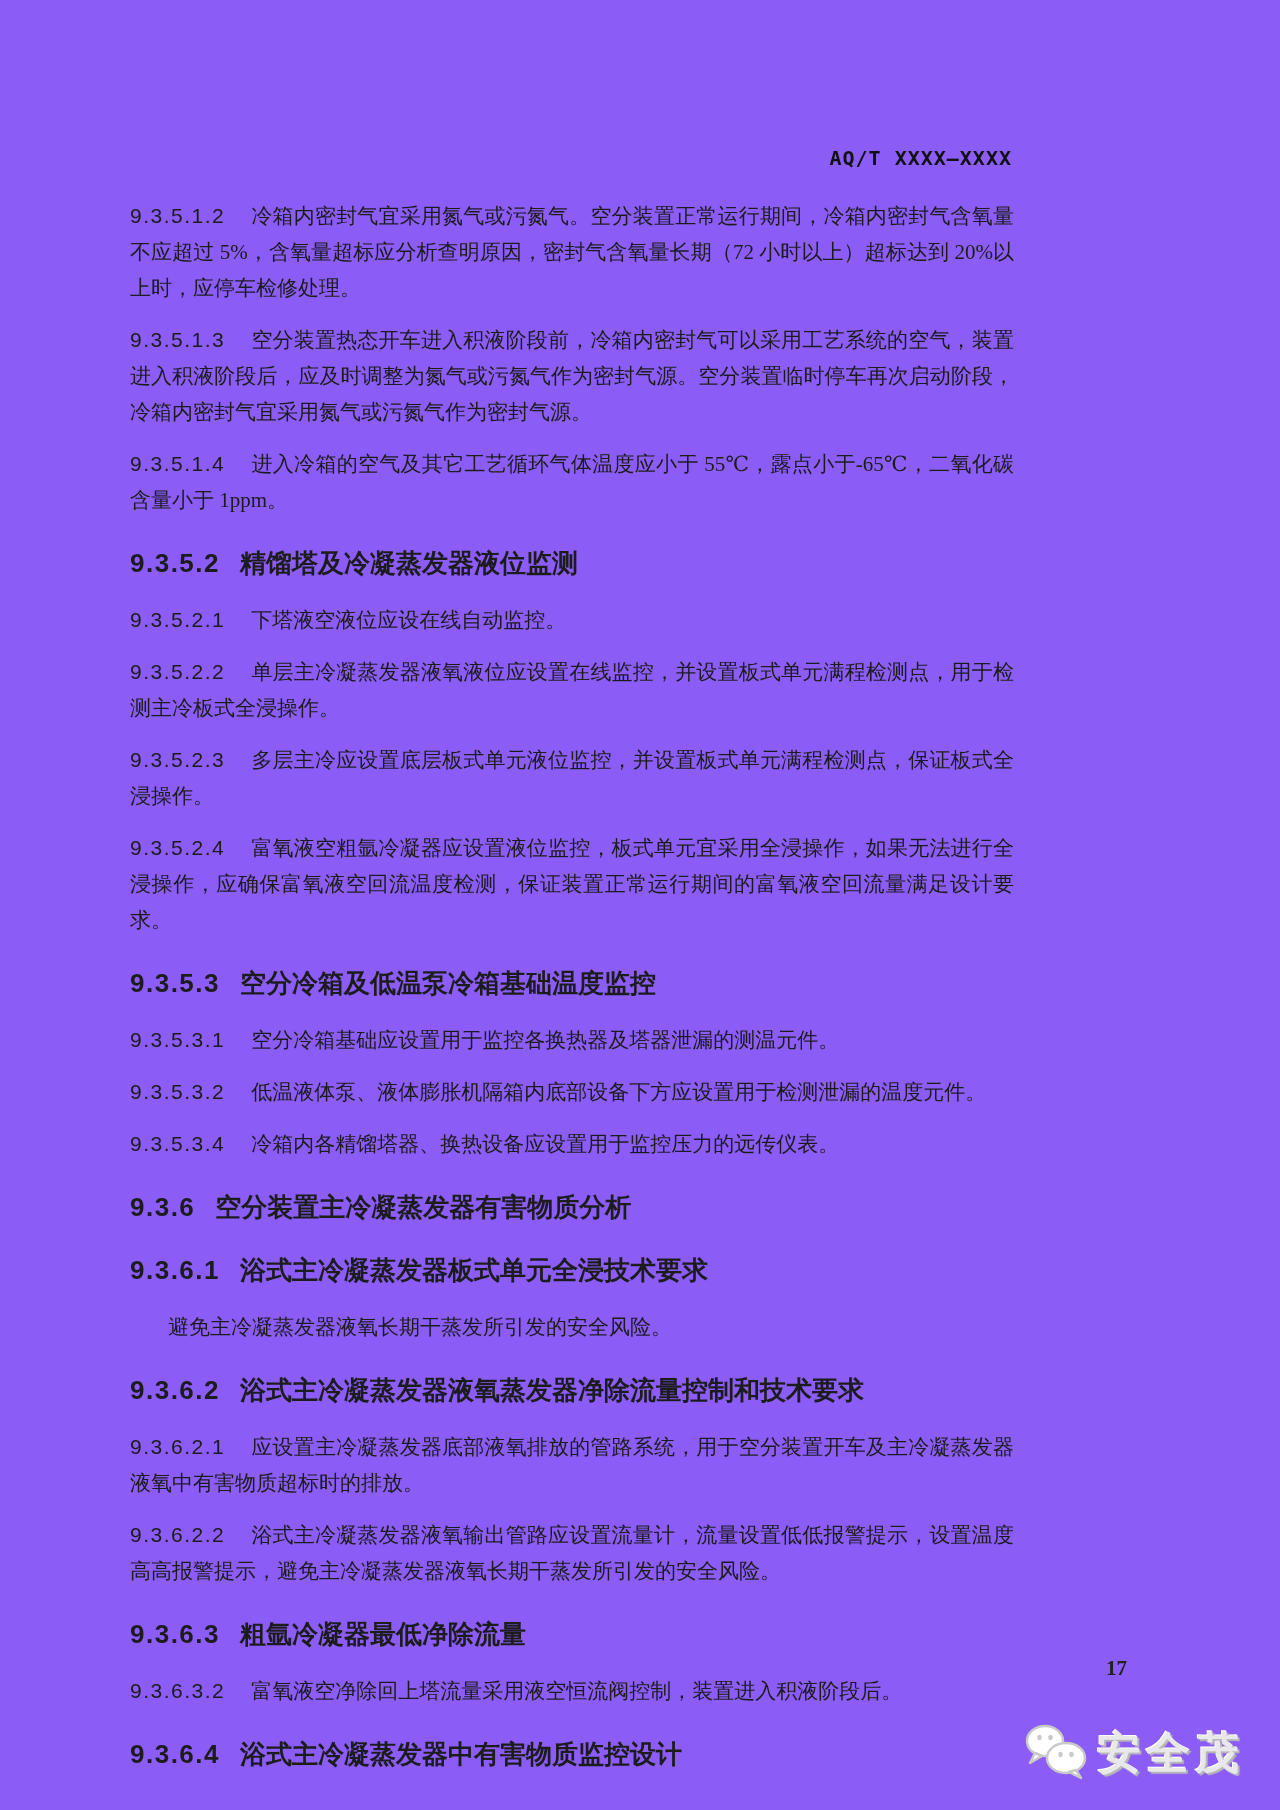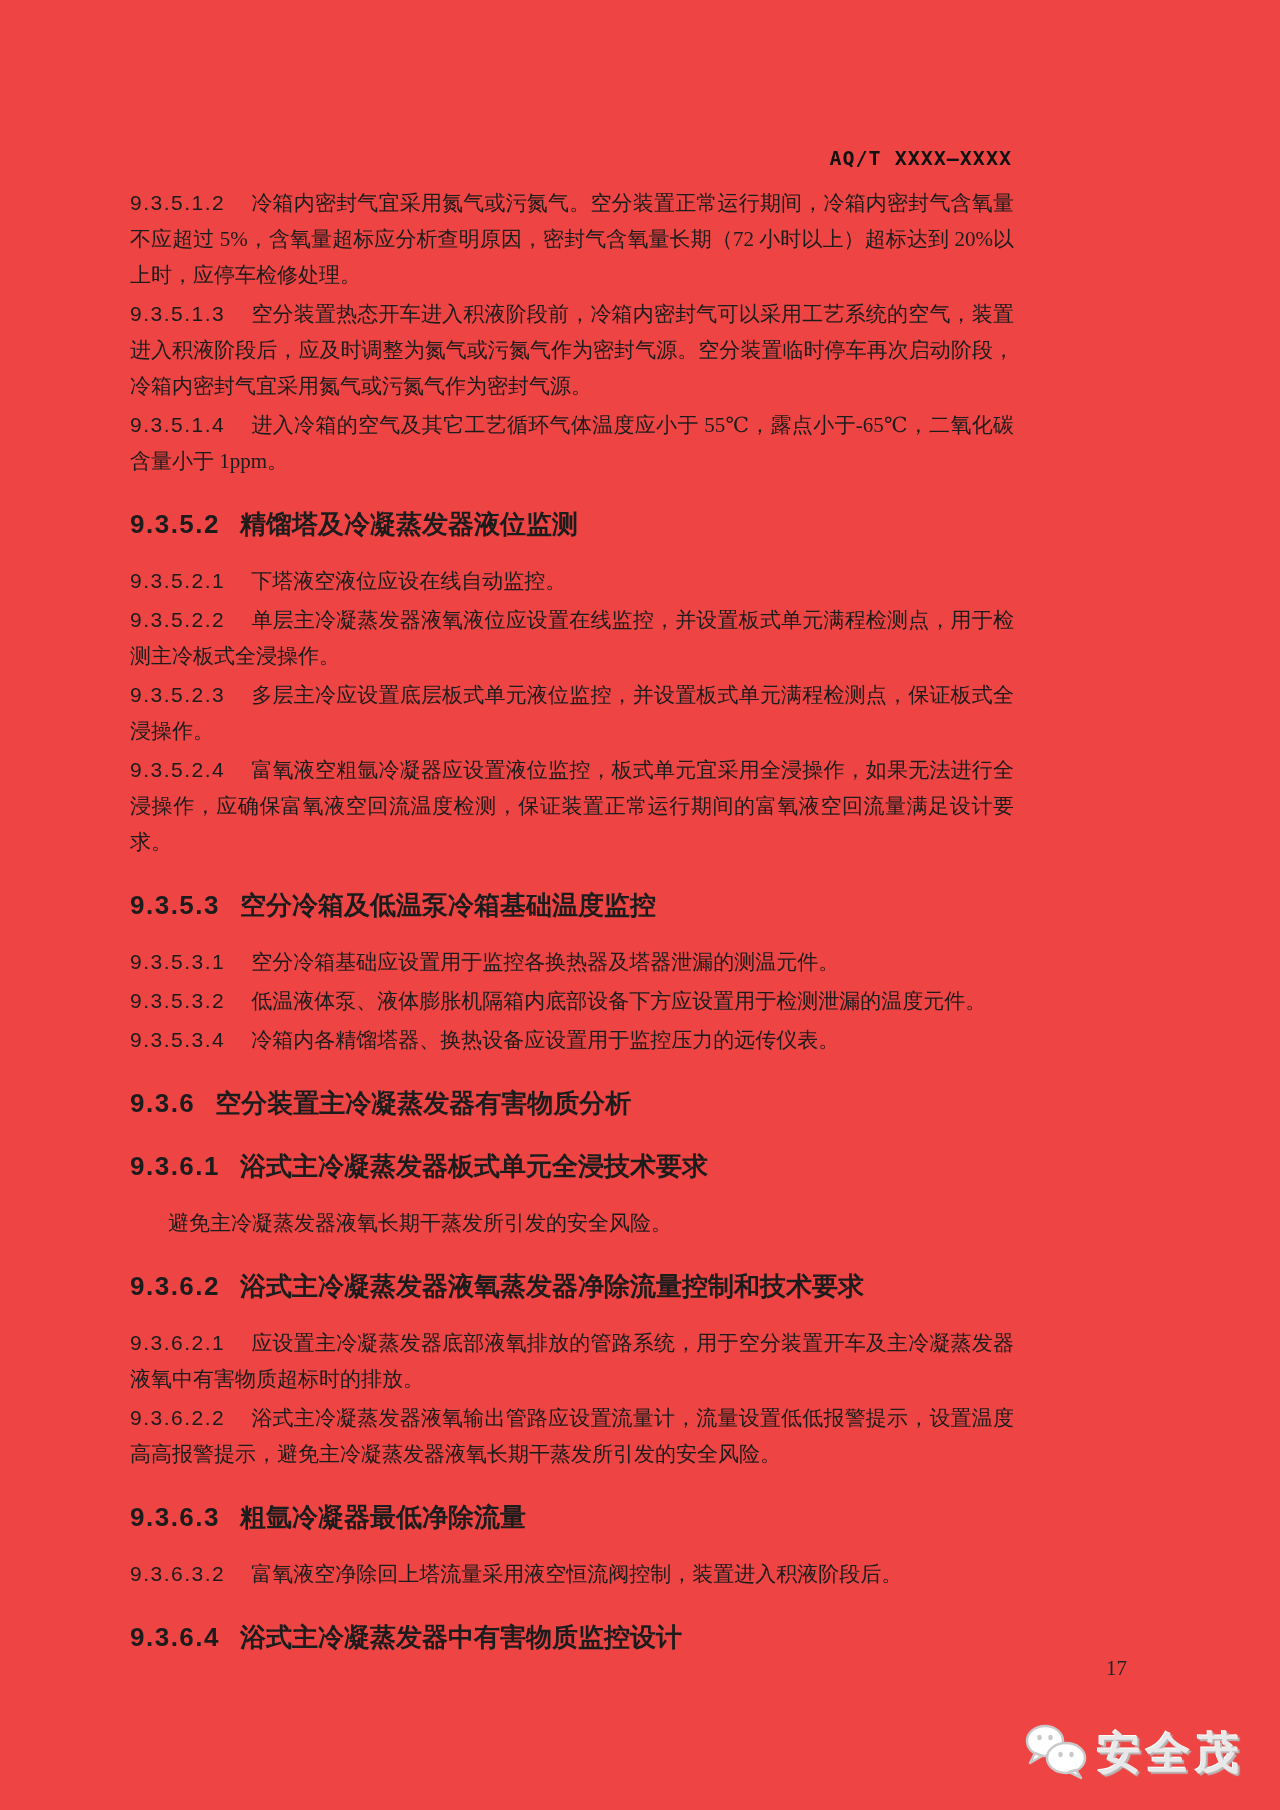--- a/index.html
+++ b/index.html
@@ -4,21 +4,21 @@
 <style>
   html, body {
     margin: 0;
     padding: 0;
     background: #ffffff;
   }
   .page {
     position: relative;
     width: 1280px;
     height: 1810px;
-    background: #ef4444;
+    background: #8b5cf6;
     overflow: hidden;
     color: #1c1c1c;
   }
   .doc-header {
     position: absolute;
     top: 146px;
     left: 130px;
     right: 268px;
     text-align: right;
     font-family: "DejaVu Sans Mono", "Liberation Mono", monospace;
@@ -32,21 +32,21 @@
     top: 182px;
     left: 130px;
     width: 884px;
     font-family: "Liberation Serif", "DejaVu Serif", serif;
     font-size: 21px;
     line-height: 36px;
     text-align: justify;
     text-justify: inter-ideograph;
   }
   .clause {
-    margin: 3px 0;
+    margin: 16px 0;
   }
   .num {
     font-family: "Liberation Sans", "DejaVu Sans", sans-serif;
     letter-spacing: 1.5px;
     margin-right: 26px;
     white-space: nowrap;
   }
   .heading {
     font-family: "Liberation Sans", "DejaVu Sans", sans-serif;
     font-weight: bold;
@@ -61,20 +61,21 @@
     margin: 3px 0;
     text-indent: 38px;
   }
   .page-number {
     position: absolute;
     left: 1106px;
     top: 1656px;
     font-family: "Liberation Serif", "DejaVu Serif", serif;
     font-size: 21px;
     color: #222;
+    font-weight: bold;
   }
   .watermark {
     position: absolute;
     right: 36px;
     bottom: 26px;
     display: flex;
     align-items: center;
     gap: 8px;
   }
   .watermark-text {

